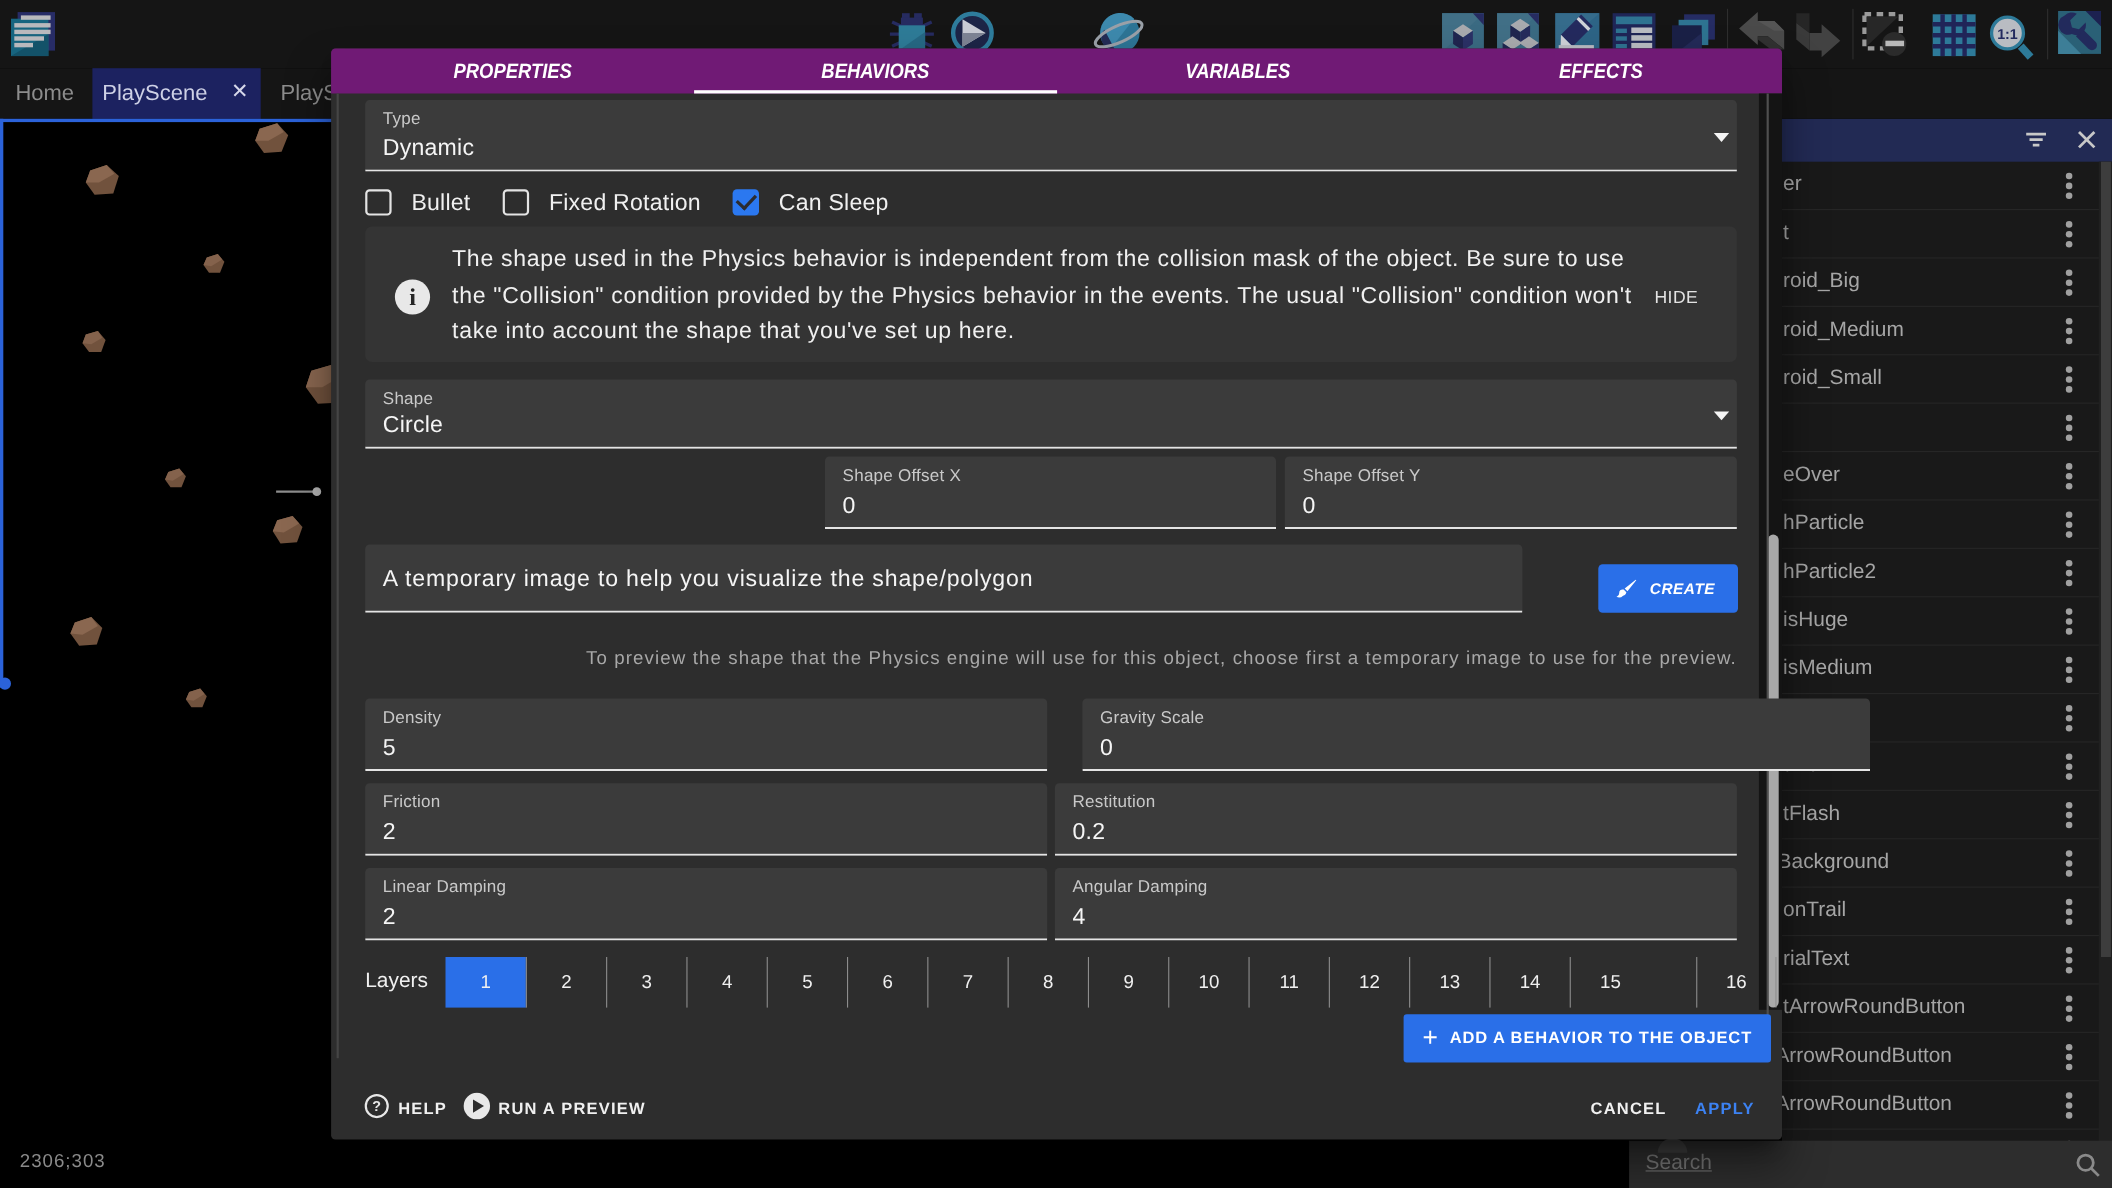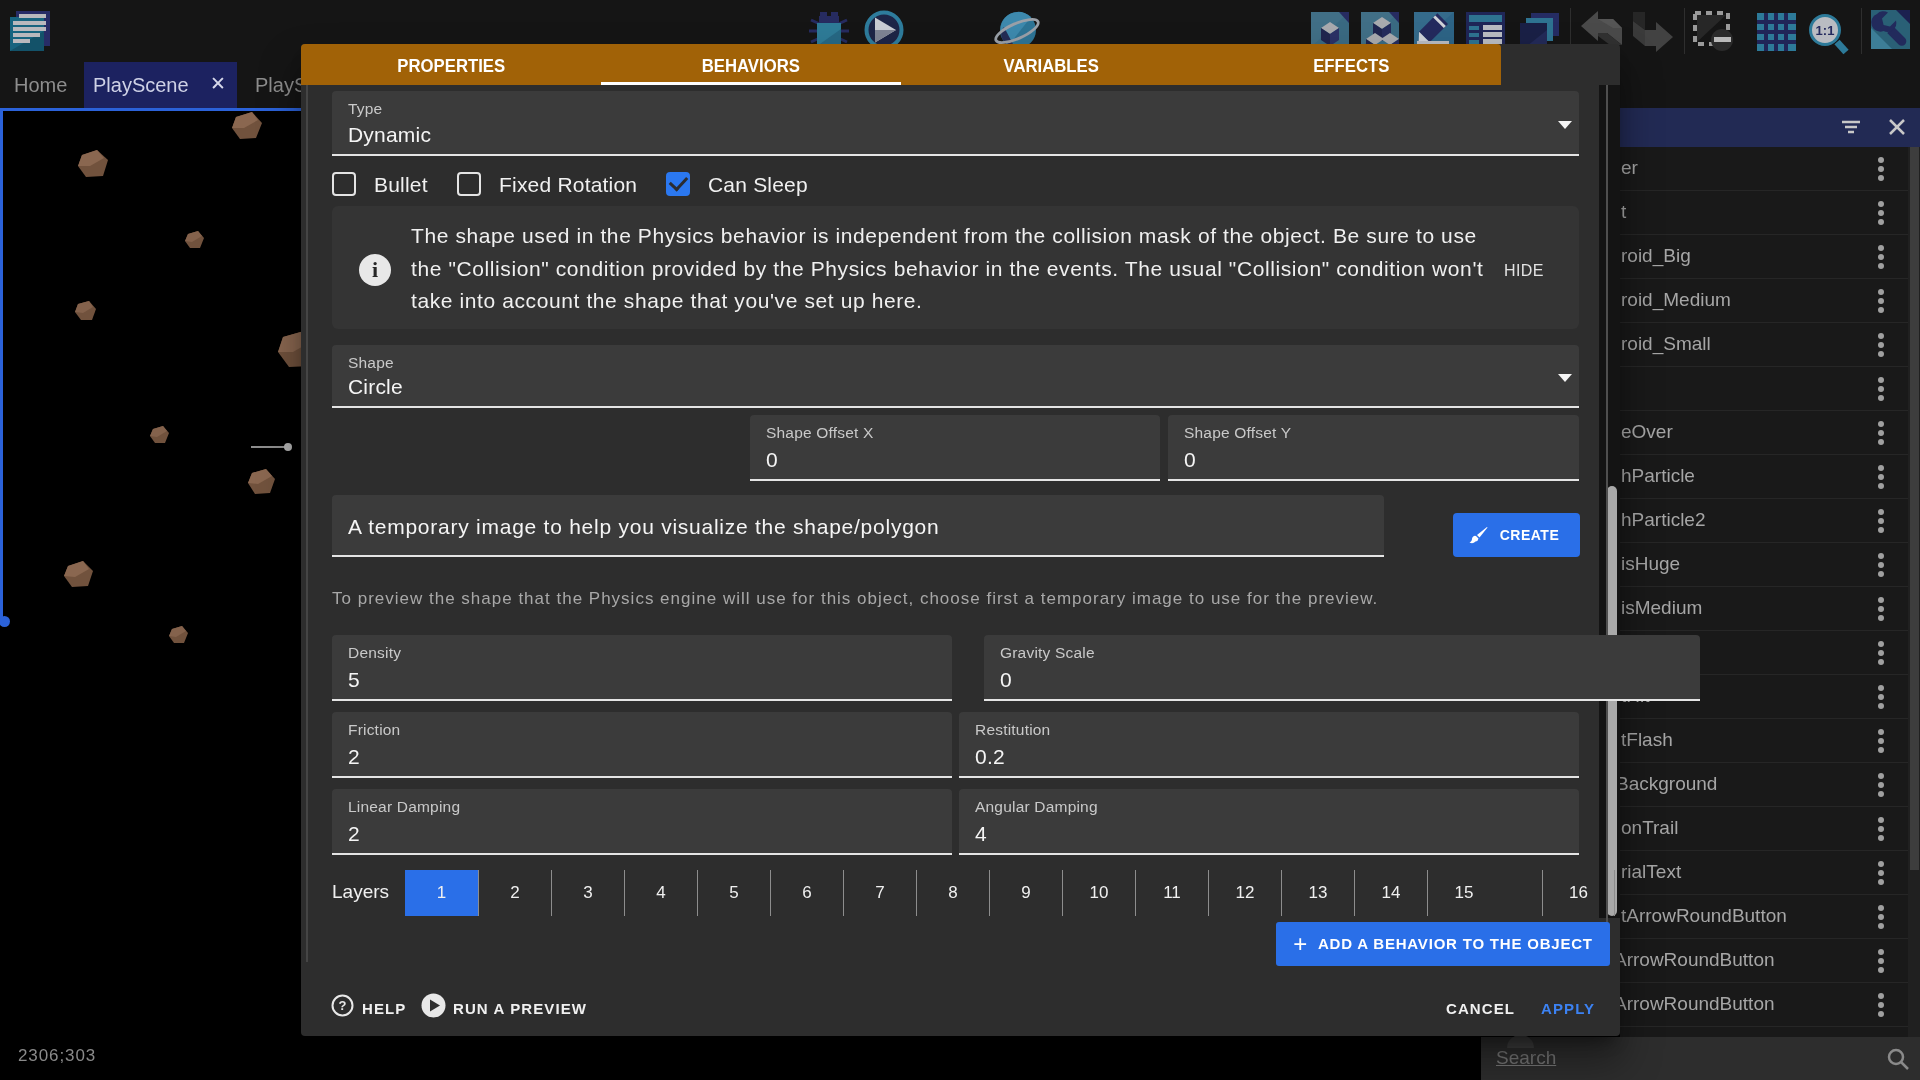--- a/index.html
+++ b/index.html
@@ -27,21 +27,21 @@
 .prow { position:absolute; left:0; width:300px; height:44px; border-bottom:1px solid #262626; }
 .prow span { position:absolute; left:1px; top:10px; font-size:19px; color:#a6a6a6; white-space:pre; }
 .dots { position:absolute; left:258px; top:10px; width:6px; height:24px; }
 .dots i { position:absolute; left:0; width:6px; height:6px; border-radius:50%; background:#a0a0a0; }
 #search { left:1481px; top:1037px; width:439px; height:43px; background:#2d2d2d; }
 #search span { position:absolute; left:15px; top:10px; color:#757575; font-size:19px;text-decoration:underline; }
 
 
 #dialog { left:301px; top:44px; width:1319px; height:992px; background:#2d2d2d; border-radius:4px;
   box-shadow:0 11px 15px -7px rgba(0,0,0,.4), 0 24px 38px 3px rgba(0,0,0,.34); }
-#dtabs { position:absolute; left:0; top:0; width:1200px; height:41px; background:#a16207; border-radius:4px 4px 0 0; display:flex; }
+#dtabs { position:absolute; left:0; top:0; width:1319px; height:41px; background:#701a75; border-radius:4px 4px 0 0; display:flex;font-style:italic; }
 #dtabs div { flex:1; text-align:center; line-height:44px; color:#ffffff; font-size:19px; font-weight:bold; position:relative; }
 #dtabs div b { display:inline-block; transform:scaleX(.88); font-weight:bold; }
 #dtabs div.on:after { content:""; position:absolute; left:0; bottom:0; width:100%; height:3px; background:#fff; }
 #dtrack { position:absolute; left:1298px; top:41px; width:21px; height:833px; background:#141414; }
 #dthumb { position:absolute; left:1306px; top:442px; width:10px; height:430px; border-radius:5px; background:#a9a9a9; }
 #dleftline { position:absolute; left:4.5px; top:41px; width:2px; height:877px; background:#454545; }
 #drightline { position:absolute; left:1305px; top:41px; width:2px; height:877px; background:#4f4f4f; }
 
 .field { position:absolute; background:#3b3b3b; border-bottom:2px solid #e4e4e4; border-radius:4px 4px 0 0; }
 .field .lb { position:absolute; left:16px; top:9px; font-size:15.5px; color:#c9c9c9; letter-spacing:.2px; }
@@ -51,24 +51,24 @@
 .cb { position:absolute; width:24px; height:24px; border:2.5px solid #e4e4e4; border-radius:4px; }
 .cb.on { border:none; background:#2b78f0; }
 .cb.on:after { content:""; position:absolute; left:4px; top:4px; width:14px; height:8px; border-left:3.5px solid #2b2c30; border-bottom:3.5px solid #2b2c30; transform:rotate(-47deg); }
 .cblb { position:absolute; font-size:21px; color:#f0f0f0; letter-spacing:.2px; }
 
 #infobox { position:absolute; left:31px; top:162px; width:1247px; height:123px; background:#343434; border-radius:6px; }
 #infobox .ic { position:absolute; left:27px; top:48px; width:32px; height:32px; border-radius:50%; background:#e8e8e8;
   color:#262626; font-weight:bold; font-size:22px; text-align:center; line-height:32px; font-family:"Liberation Serif",serif; }
 #infobox .tx { position:absolute; left:79px; top:14px; width:1140px; font-size:21px; color:#f0f0f0; line-height:32.5px; letter-spacing:.6px; white-space:nowrap; }
 
-#hint { position:absolute; left:31px; top:545px; width:1247px; text-align:left; font-size:17px; color:#a8a8a8; letter-spacing:1px; }
+#hint { position:absolute; left:31px; top:545px; width:1247px; text-align:right; font-size:17px; color:#a8a8a8; letter-spacing:1px; }
 
 #createbtn { position:absolute; left:1152px; top:469px; width:127px; height:44px; background:#2a6fe8; border-radius:4px;
-  color:#fff; font-size:14px; font-weight:bold; letter-spacing:.5px; text-align:center; line-height:44px; }
+  color:#fff; font-size:14px; font-weight:bold; letter-spacing:.5px; text-align:center; line-height:44px;font-style:italic; }
 
 #layers { position:absolute; left:31px; top:826px; height:46px; }
 #layers .lab { position:absolute; left:0; top:11px; font-size:19px; color:#f0f0f0; }
 .lcell { position:absolute; top:0; width:73px; height:46px; border-left:1px solid #8d8d8d; color:#f0f0f0; font-size:17px; text-align:center; line-height:46px; }
 .lcell.last { border-right:1px solid #8d8d8d; }
 .lcell.sel { background:#2a6fe8; border-left:none; }
 
 #addbtn { position:absolute; left:975px; top:878px; width:334px; height:44px; background:#2a6fe8; border-radius:3px;
   color:#fff; text-align:center; line-height:44px; font-size:15px; font-weight:bold; letter-spacing:.8px; }
 

